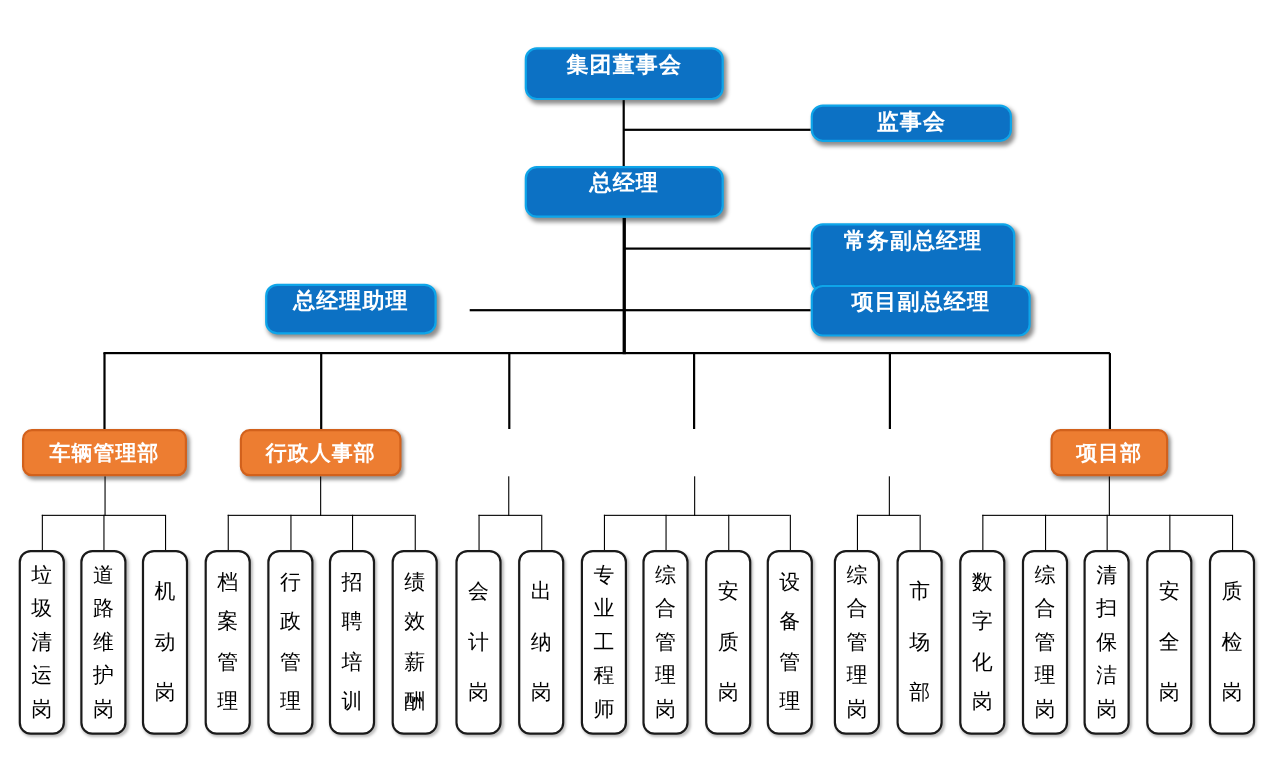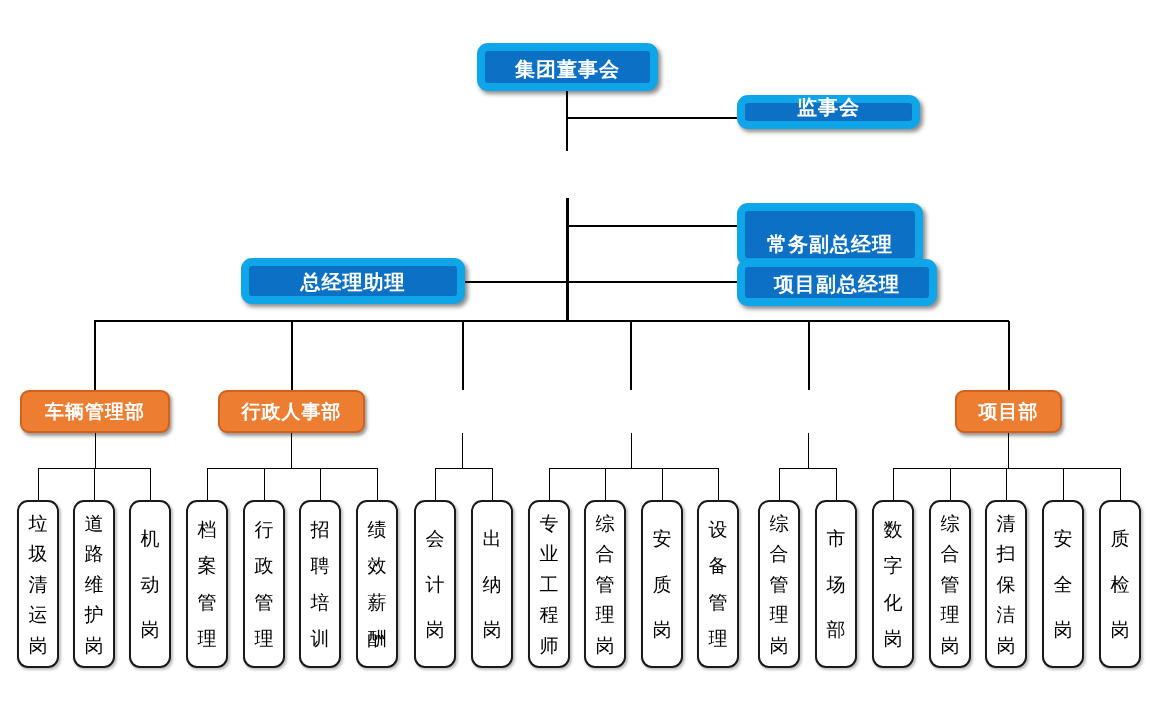--- a/index.html
+++ b/index.html
@@ -9,24 +9,24 @@
     background:#ffffff;
     font-family:"Liberation Sans","DejaVu Sans",sans-serif;
     overflow:hidden;
   }
   
   .vl,.hl{position:absolute;background:#000;}
   
   .exec{
     position:absolute;
     background:#0c71c4;
-    border:8px solid #0ea5e9;
+    border:2px solid #0ea5e9;
     border-radius:11px;
     box-shadow:2.5px 3px 4px rgba(0,0,0,0.45);
-    display:flex;align-items:flex-end;justify-content:center;
+    display:flex;align-items:flex-start;justify-content:center;
     color:#fff;font-size:20px;font-weight:600;
     letter-spacing:1px;
     box-sizing:border-box;
   }
   
   .dept{
     position:absolute;
     top:390px;height:43px;
     background:#ed7d31;
     border:2px solid #d2611c;
@@ -106,24 +106,27 @@
       <div class="hl" style="left: 779px; top: 468px; width: 57px; height: 1.2px;"></div>
       <div class="hl" style="left: 893px; top: 468px; width: 227px; height: 1.2px;"></div>
     </div>
 
   <div class="exec" style="left:477px;top:43px;width:181px;height:48px">
     <span>集团董事会</span>
   </div>
   <div class="exec" style="left:737px;top:95px;width:183px;height:34px">
     <span>监事会</span>
   </div>
+  <div class="exec" style="left:477px;top:151px;width:181px;height:47px">
+    <span>总经理</span>
+  </div>
   <div class="exec" style="left:737px;top:203px;width:186px;height:63px">
     <span>常务副总经理</span>
   </div>
-  <div class="exec" style="left:241px;top:258px;width:224px;height:46px">
+  <div class="exec" style="left:241px;top:258px;width:156px;height:46px">
     <span>总经理助理</span>
   </div>
   <div class="exec" style="left:737px;top:259px;width:200px;height:47px">
     <span>项目副总经理</span>
   </div>
 
   <div class="dept" style="left:20px;width:150px">
     <span>车辆管理部</span>
   </div>
   <div class="dept" style="left:218px;width:147px">

